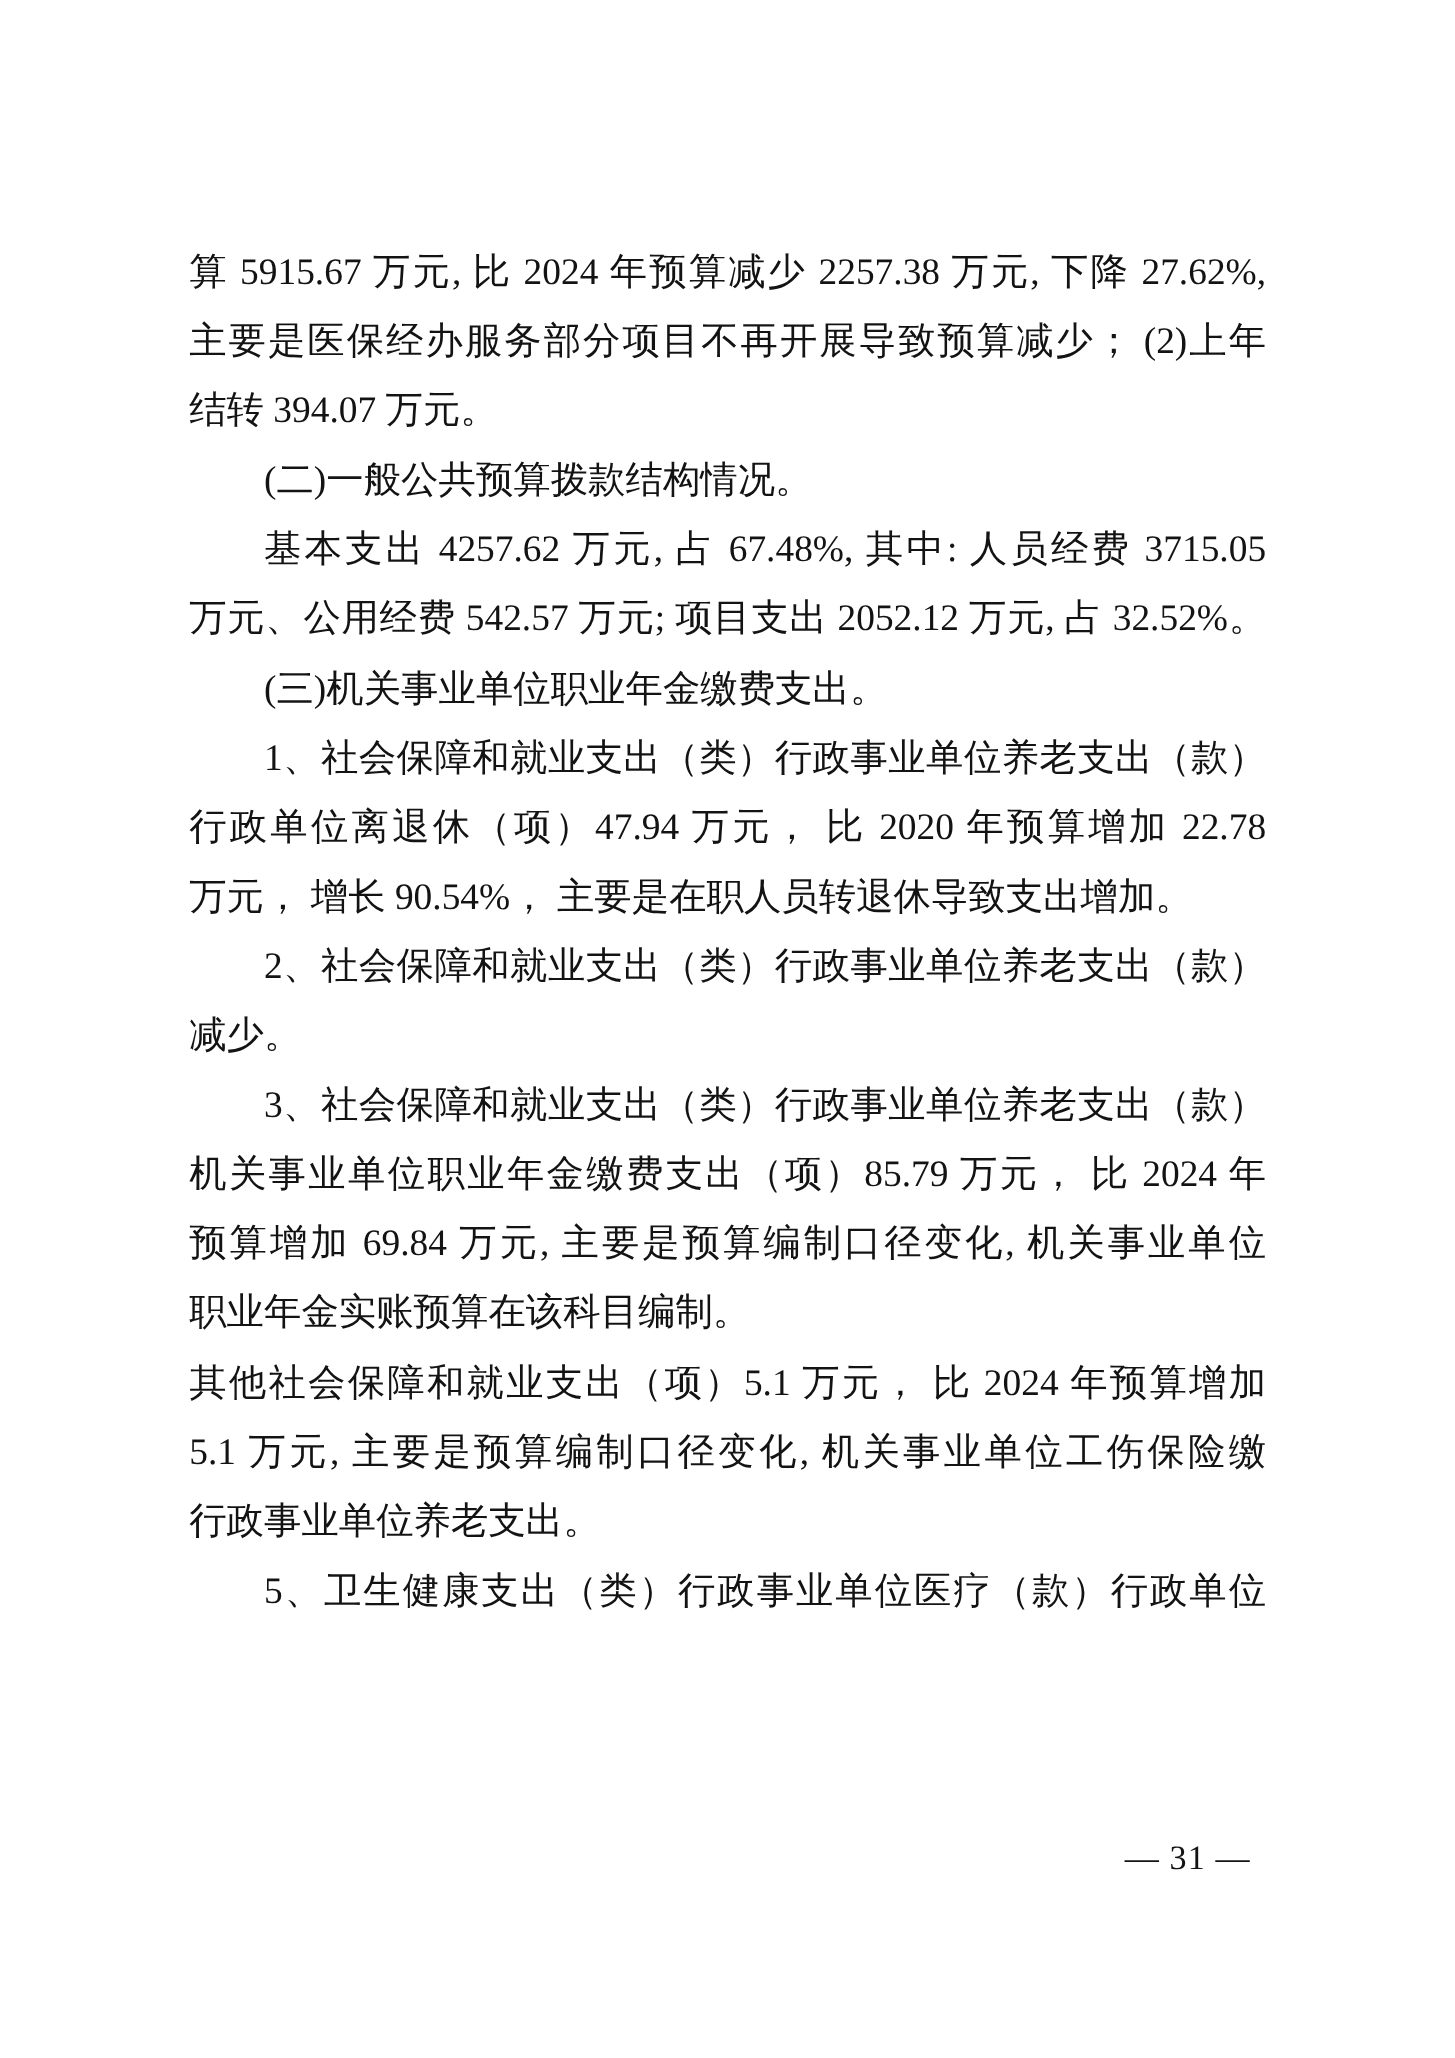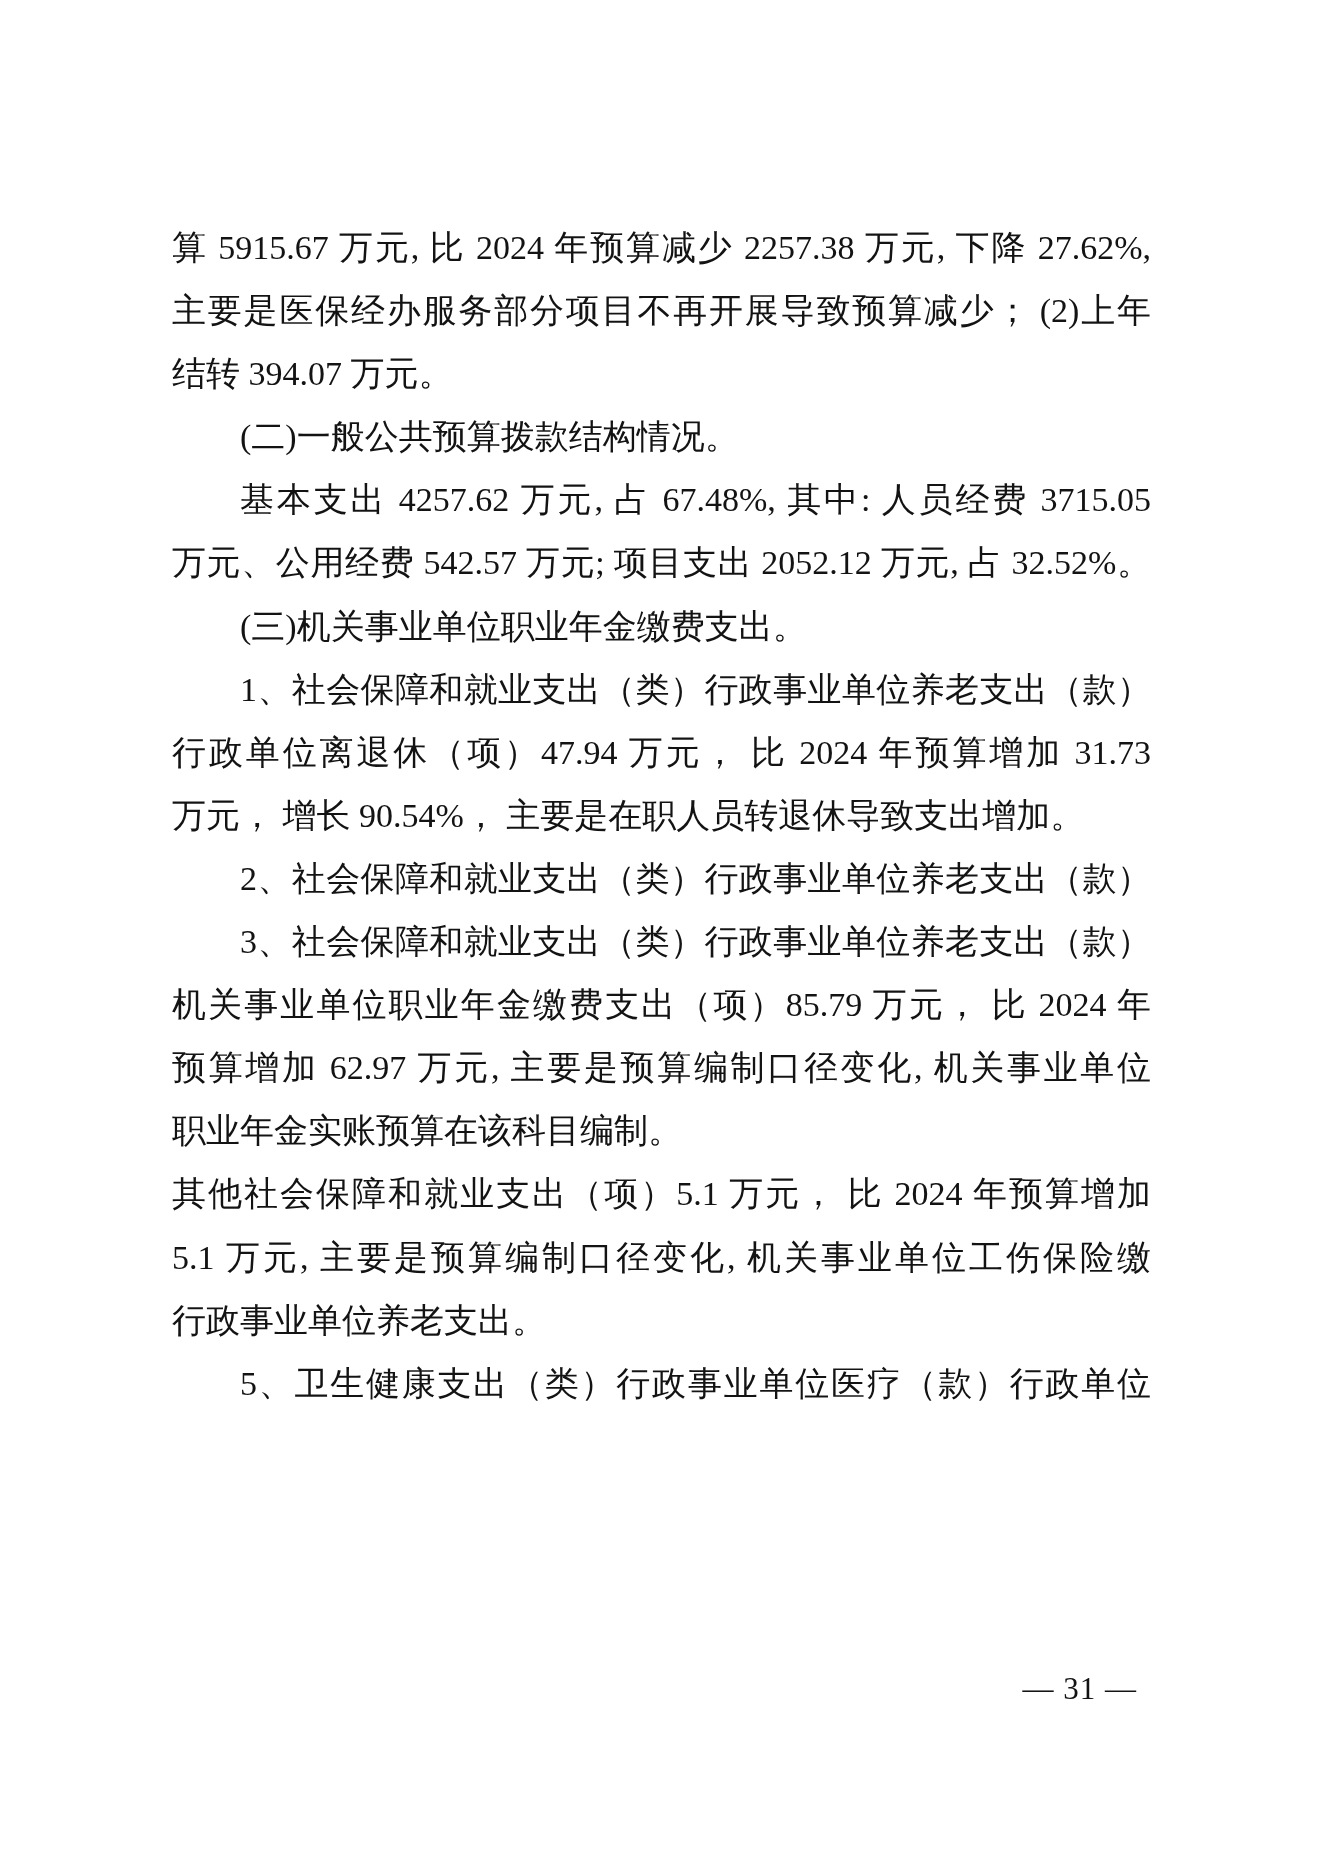--- a/index.html
+++ b/index.html
@@ -58,28 +58,29 @@
     <div class="line short">结转 394.07 万元。</div>
 
     <div class="line short ind">(二)一般公共预算拨款结构情况。</div>
 
     <div class="line ind">基本支出 4257.62 万元, 占 67.48%, 其中: 人员经费 3715.05</div>
     <div class="line">万元、公用经费 542.57 万元; 项目支出 2052.12 万元, 占 32.52%。</div>
 
     <div class="line short ind">(三)机关事业单位职业年金缴费支出。</div>
 
     <div class="line ind">1、社会保障和就业支出（类）行政事业单位养老支出（款）</div>
-    <div class="line">行政单位离退休（项）47.94 万元， 比 2024 年预算增加 31.73</div>
+    <div class="line">行政单位离退休（项）47.94 万元， 比 2020 年预算增加 22.78</div>
     <div class="line short">万元， 增长 90.54%， 主要是在职人员转退休导致支出增加。</div>
 
     <div class="line ind">2、社会保障和就业支出（类）行政事业单位养老支出（款）</div>
+    <div class="line short">减少。</div>
 
     <div class="line ind">3、社会保障和就业支出（类）行政事业单位养老支出（款）</div>
     <div class="line">机关事业单位职业年金缴费支出（项）85.79 万元， 比 2024 年</div>
-    <div class="line">预算增加 62.97 万元, 主要是预算编制口径变化, 机关事业单位</div>
+    <div class="line">预算增加 69.84 万元, 主要是预算编制口径变化, 机关事业单位</div>
     <div class="line short">职业年金实账预算在该科目编制。</div>
 
     <div class="line">其他社会保障和就业支出（项）5.1 万元， 比 2024 年预算增加</div>
     <div class="line">5.1 万元, 主要是预算编制口径变化, 机关事业单位工伤保险缴</div>
     <div class="line short">行政事业单位养老支出。</div>
 
     <div class="line ind">5、卫生健康支出（类）行政事业单位医疗（款）行政单位</div>
 
   </div>
 

